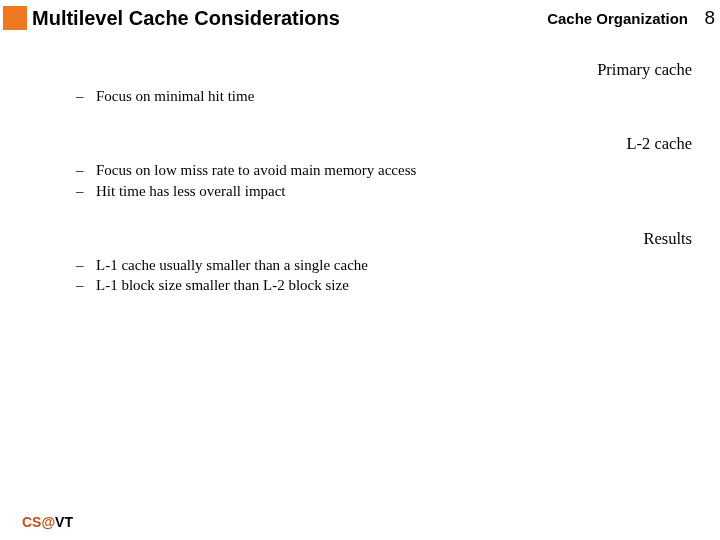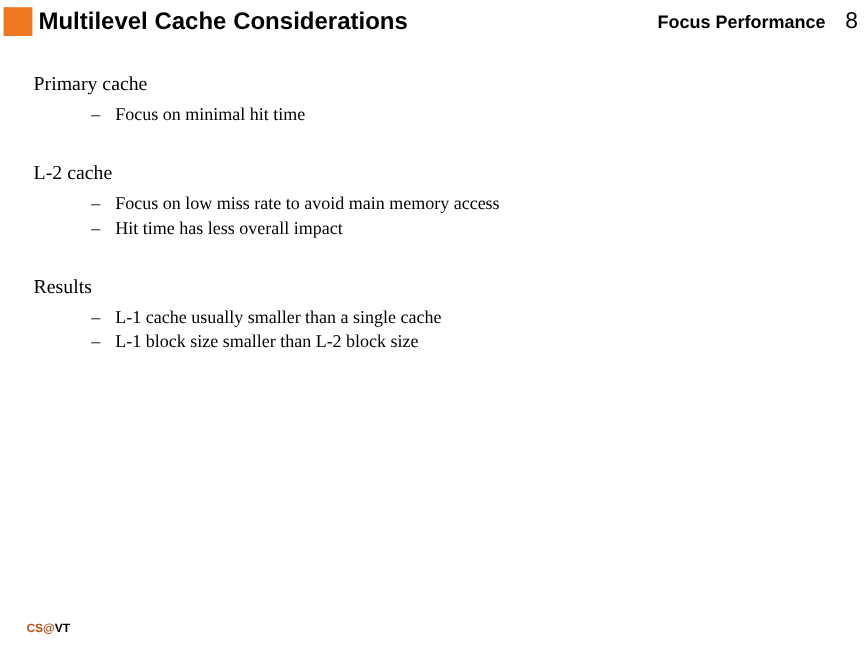--- a/index.html
+++ b/index.html
@@ -4,40 +4,40 @@
 <style>
   * { margin: 0; padding: 0; box-sizing: border-box; }
   html, body { width: 720px; height: 540px; font-family: Georgia, 'Times New Roman', serif; background: #fff; color: #000; overflow: hidden; }
   .slide { position: relative; width: 720px; height: 540px; }
   .header { position: relative; height: 48px; }
   .orange-box { position: absolute; left: 3px; top: 6px; width: 24px; height: 24px; background: #ee7722; }
   .title { position: absolute; left: 32px; top: 7px; font-family: Arial, Helvetica, sans-serif; font-weight: bold; font-size: 20px; }
   .topic { position: absolute; right: 32px; top: 10px; font-family: Arial, Helvetica, sans-serif; font-weight: bold; font-size: 15px; }
   .pagenum { position: absolute; right: 5px; top: 7px; font-family: Arial, Helvetica, sans-serif; font-size: 19px; }
   .body { position: absolute; left: 28px; top: 58px; right: 28px; }
-  .section { font-size: 16.5px; margin-top: 2px; margin-bottom: 6px; }
+  .section { font-size: 16.5px; margin-top: 2px; margin-bottom: 6px; text-align: right; }
   .bullets { margin-left: 48px; margin-bottom: 28px; }
   .bullet { font-size: 15px; line-height: 1.35; display: flex; }
   .dash { width: 20px; flex-shrink: 0; }
   .footer { position: absolute; left: 0; right: 0; bottom: 10px; height: 24px; font-family: Arial, Helvetica, sans-serif; }
-  .footer-left { position: absolute; left: 22px; bottom: 0; font-weight: bold; font-size: 10px; }
+  .footer-left { position: absolute; left: 22px; bottom: 0; font-weight: bold; font-size: 14px; }
   .cs { color: #c05018; }
   .at { color: #c05018; }
   .vt { color: #000; }
   .footer-center { position: absolute; left: 0; right: 0; bottom: 0; text-align: center; font-weight: bold; font-size: 14.5px; color: #222; }
   .footer-right { position: absolute; right: 6px; bottom: 0; font-weight: bold; font-size: 11px; }
 </style>
 </head>
 <body>
 
 <div class="slide">
   <div class="header">
     <div class="orange-box"></div>
     <div class="title">Multilevel Cache Considerations</div>
-    <div class="topic">Focus Performance</div>
+    <div class="topic">Cache Organization</div>
     <div class="pagenum">8</div>
   </div>
 
   <div class="body">
     <div class="section">Primary cache</div>
     <div class="bullets">
       <div class="bullet">
           <span class="dash">–</span>
           <span>Focus on minimal hit time</span>
         </div>

